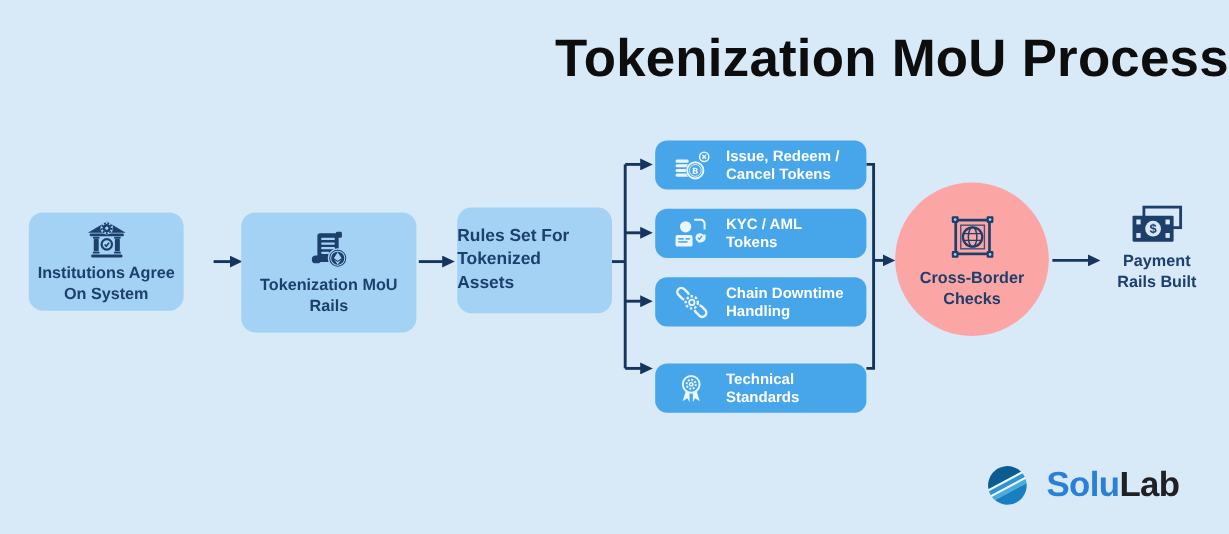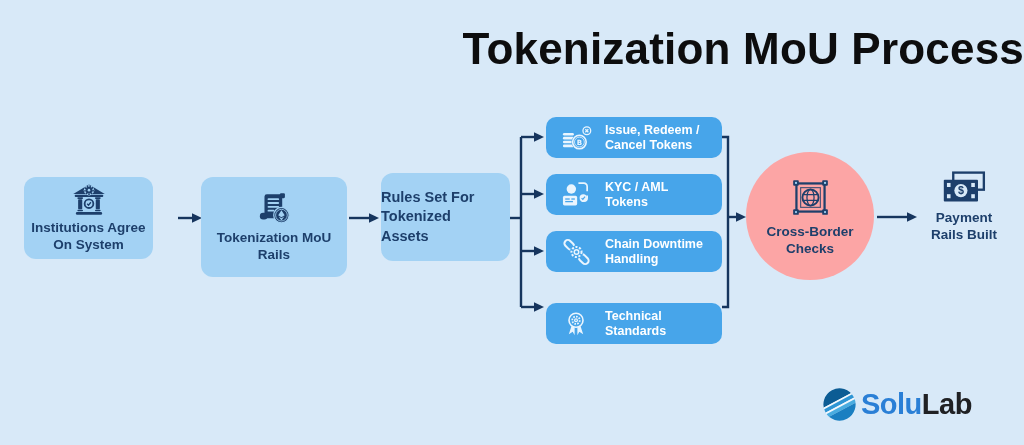--- a/index.html
+++ b/index.html
@@ -33,21 +33,21 @@
     position:absolute;left:746px;top:152px;width:128px;height:128px;border-radius:50%;
     background:#fca5a5;display:flex;flex-direction:column;align-items:center;justify-content:center;
     color:#1d3f6b;font-weight:700;font-size:13.5px;line-height:17px;text-align:center;
   }
   .payment{
     position:absolute;left:918px;top:169px;width:92px;text-align:center;
     color:#1d3f6b;font-weight:700;font-size:13.5px;line-height:17px;
   }
   .payment .stepicon{margin-bottom:6px;}
   .connectors{position:absolute;left:0;top:0;pointer-events:none;}
-  .footer-logo{position:absolute;left:823px;top:385px;height:38px;display:flex;align-items:center;gap:5px;}
+  .footer-logo{position:absolute;left:823px;top:385px;height:38px;display:flex;align-items:center;gap:16px;}
   .logo-text{font-size:29px;font-weight:700;letter-spacing:-0.5px;line-height:1;}
   .logo-text .solu{color:#2a7fd6;} .logo-text .lab{color:#202124;}
 </style>
 </head>
 <body>
 
 <div class="canvas">
 
   <div class="title">Tokenization MoU Process</div>
 

